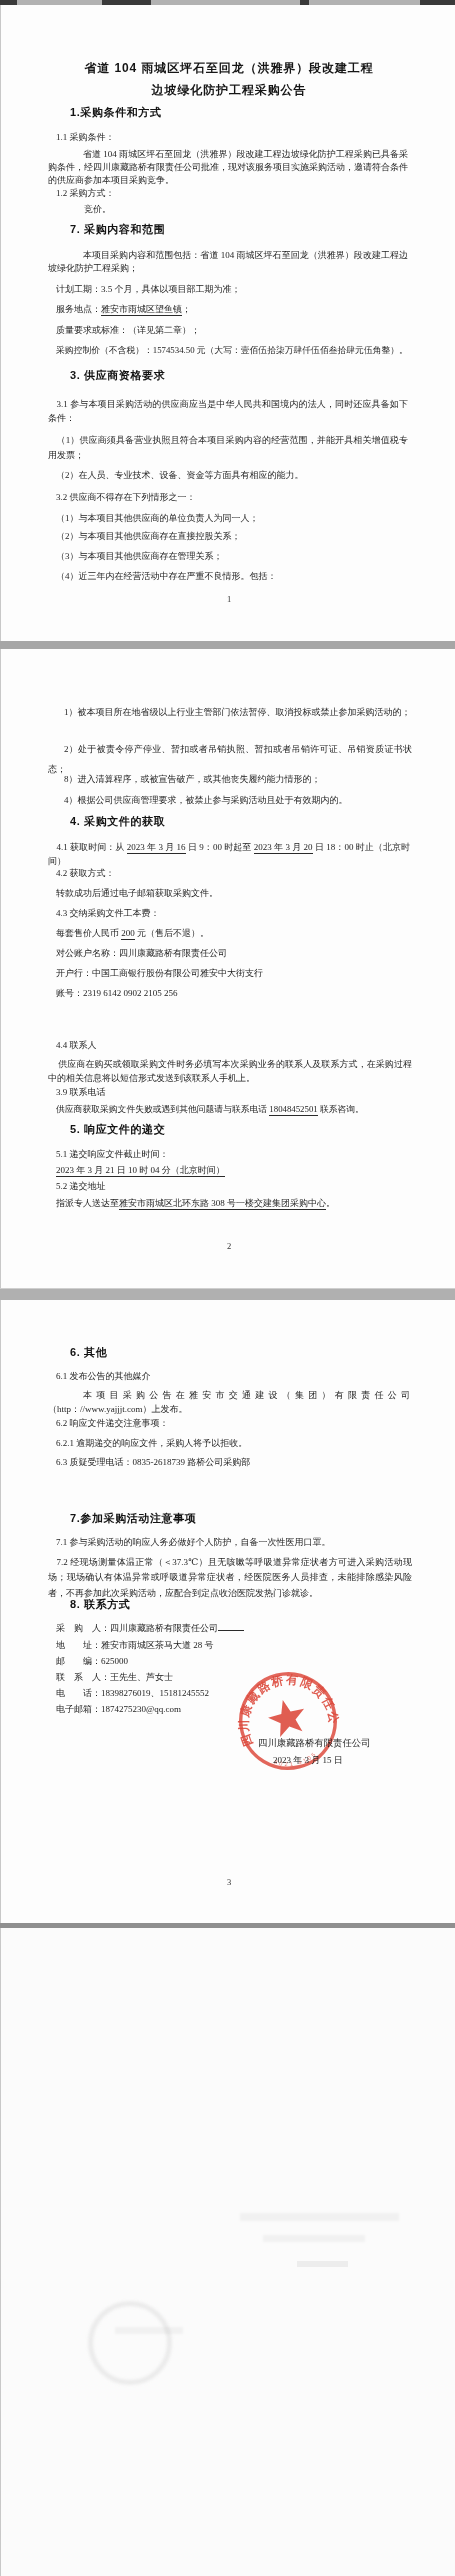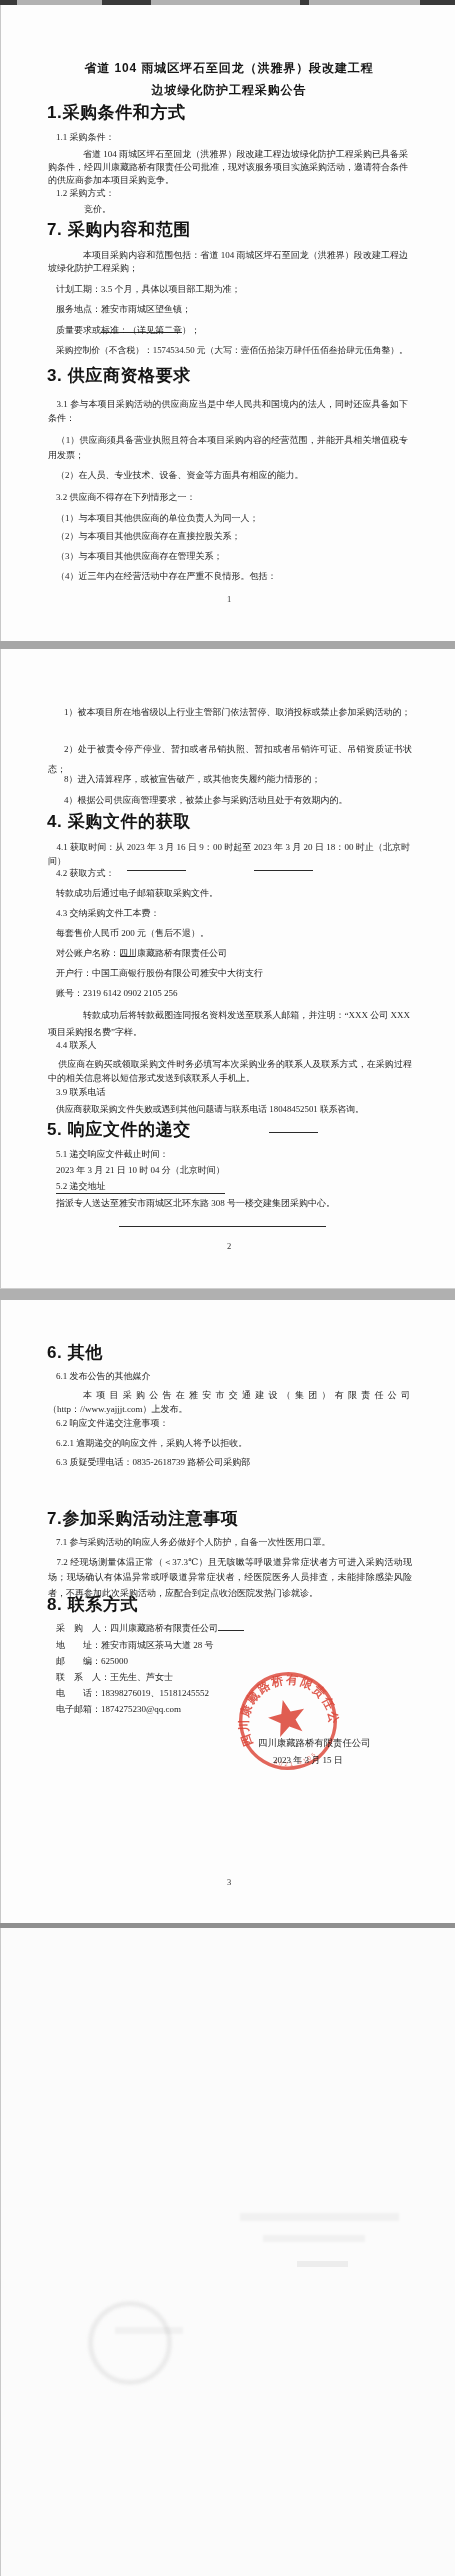--- a/index.html
+++ b/index.html
@@ -9,22 +9,22 @@
         border-left:0.6px solid #c8c8c8;border-right:0.6px solid #d6d6d6;}
   .gap{position:absolute;left:0;width:456px;background:#a6a6a6;}
   .top-strip{position:absolute;top:0;left:0;width:456px;height:4.6px;background:#b2b2b2;}
   .smudge{position:absolute;top:0;height:4.6px;background:#3a3a3a;}
   .blk{position:absolute;font-size:9px;line-height:13.7px;white-space:nowrap;}
   .wrap{white-space:normal;text-align:justify;}
   .center{left:0;width:456px;text-align:center;}
   .title{font-family:"Liberation Sans","DejaVu Sans",sans-serif;font-weight:700;
          font-size:12px;letter-spacing:0.9px;color:#161616;}
   .h-sec{font-family:"Liberation Sans","DejaVu Sans",sans-serif;font-weight:700;
-         font-size:17px;letter-spacing:0.6px;color:#141414;white-space:nowrap;}
-  .u{border-bottom:0.6px solid #2a2a2a;padding-bottom:18px;}
+         font-size:11px;letter-spacing:0.6px;color:#141414;white-space:nowrap;margin-left:23px;}
+  .u{border-bottom:0.6px solid #2a2a2a;padding-bottom:1px;}
   .u-blank{display:inline-block;width:26px;border-bottom:0.6px solid #2a2a2a;height:8px;}
   .pageno{font-size:8.5px;color:#333;}
   .stamp-wrap{position:absolute;transform:rotate(-14deg);opacity:.9;}
   .ghost-circle{position:absolute;border-radius:50%;border:5.1px solid rgba(140,140,140,.14);
                 filter:blur(1.7px);}
   .ghost-bar{position:absolute;background:rgba(90,90,90,.06);filter:blur(1.1px);}
   .ghost-mark{position:absolute;background:rgba(120,120,120,.10);filter:blur(0.6px);}
 </style>
 </head>
 <body>
@@ -76,21 +76,20 @@
 
     <div class="blk h-sec" style="top:166px;left:46px">4. 采购文件的获取</div>
     <div class="blk wrap" style="top:191px;left:47px;width:362px;line-height:14.2px;text-indent:8.5px"><span>4.1 获取时间：从 </span><span class="u">2023 年 3 月 16</span><span> 日 9：00 时起至 </span><span class="u">2023 年 3 月 20</span><span> 日 18：00 时止（北京时间）</span></div>
     <div class="blk" style="top:218px;left:55px">4.2 获取方式：</div>
     <div class="blk" style="top:238px;left:55px">转款成功后通过电子邮箱获取采购文件。</div>
     <div class="blk" style="top:258px;left:55px">4.3 交纳采购文件工本费：</div>
     <div class="blk" style="top:278px;left:55px"><span>每套售价人民币 </span><span class="u">200</span><span> 元（售后不退）。</span></div>
     <div class="blk" style="top:298px;left:55px">对公账户名称：四川康藏路桥有限责任公司</div>
     <div class="blk" style="top:318px;left:55px">开户行：中国工商银行股份有限公司雅安中大街支行</div>
     <div class="blk" style="top:338px;left:55px">账号：2319 6142 0902 2105 256</div>
-    <div class="blk wrap" style="top:358px;left:47px;width:362px;line-height:16.5px;text-indent:35px">转款成功后将转款截图连同报名资料发送至联系人邮箱，并注明：“XXX 公司 XXX 项目采购报名费”字样。</div>
     <div class="blk" style="top:390px;left:55px">4.4 联系人</div>
     <div class="blk wrap" style="top:409px;left:47px;width:364px;line-height:13.7px;text-indent:10.2px">供应商在购买或领取采购文件时务必填写本次采购业务的联系人及联系方式，在采购过程中的相关信息将以短信形式发送到该联系人手机上。</div>
     <div class="blk" style="top:437px;left:55px">3.9 联系电话</div>
     <div class="blk" style="top:454px;left:55px;font-size:8.8px"><span>供应商获取采购文件失败或遇到其他问题请与联系电话 </span><span class="u">18048452501</span><span> 联系咨询。</span></div>
 
     <div class="blk h-sec" style="top:474px;left:46px">5. 响应文件的递交</div>
     <div class="blk" style="top:499px;left:55px">5.1 递交响应文件截止时间：</div>
     <div class="blk" style="top:515px;left:55px"><span class="u">2023 年 3 月 21 日 10 时 04 分（北京时间）</span></div>
     <div class="blk" style="top:531px;left:55px">5.2 递交地址</div>
     <div class="blk" style="top:548px;left:55px"><span>指派专人送达至</span><span class="u">雅安市雨城区北环东路 308 号一楼交建集团采购中心</span><span>。</span></div>

